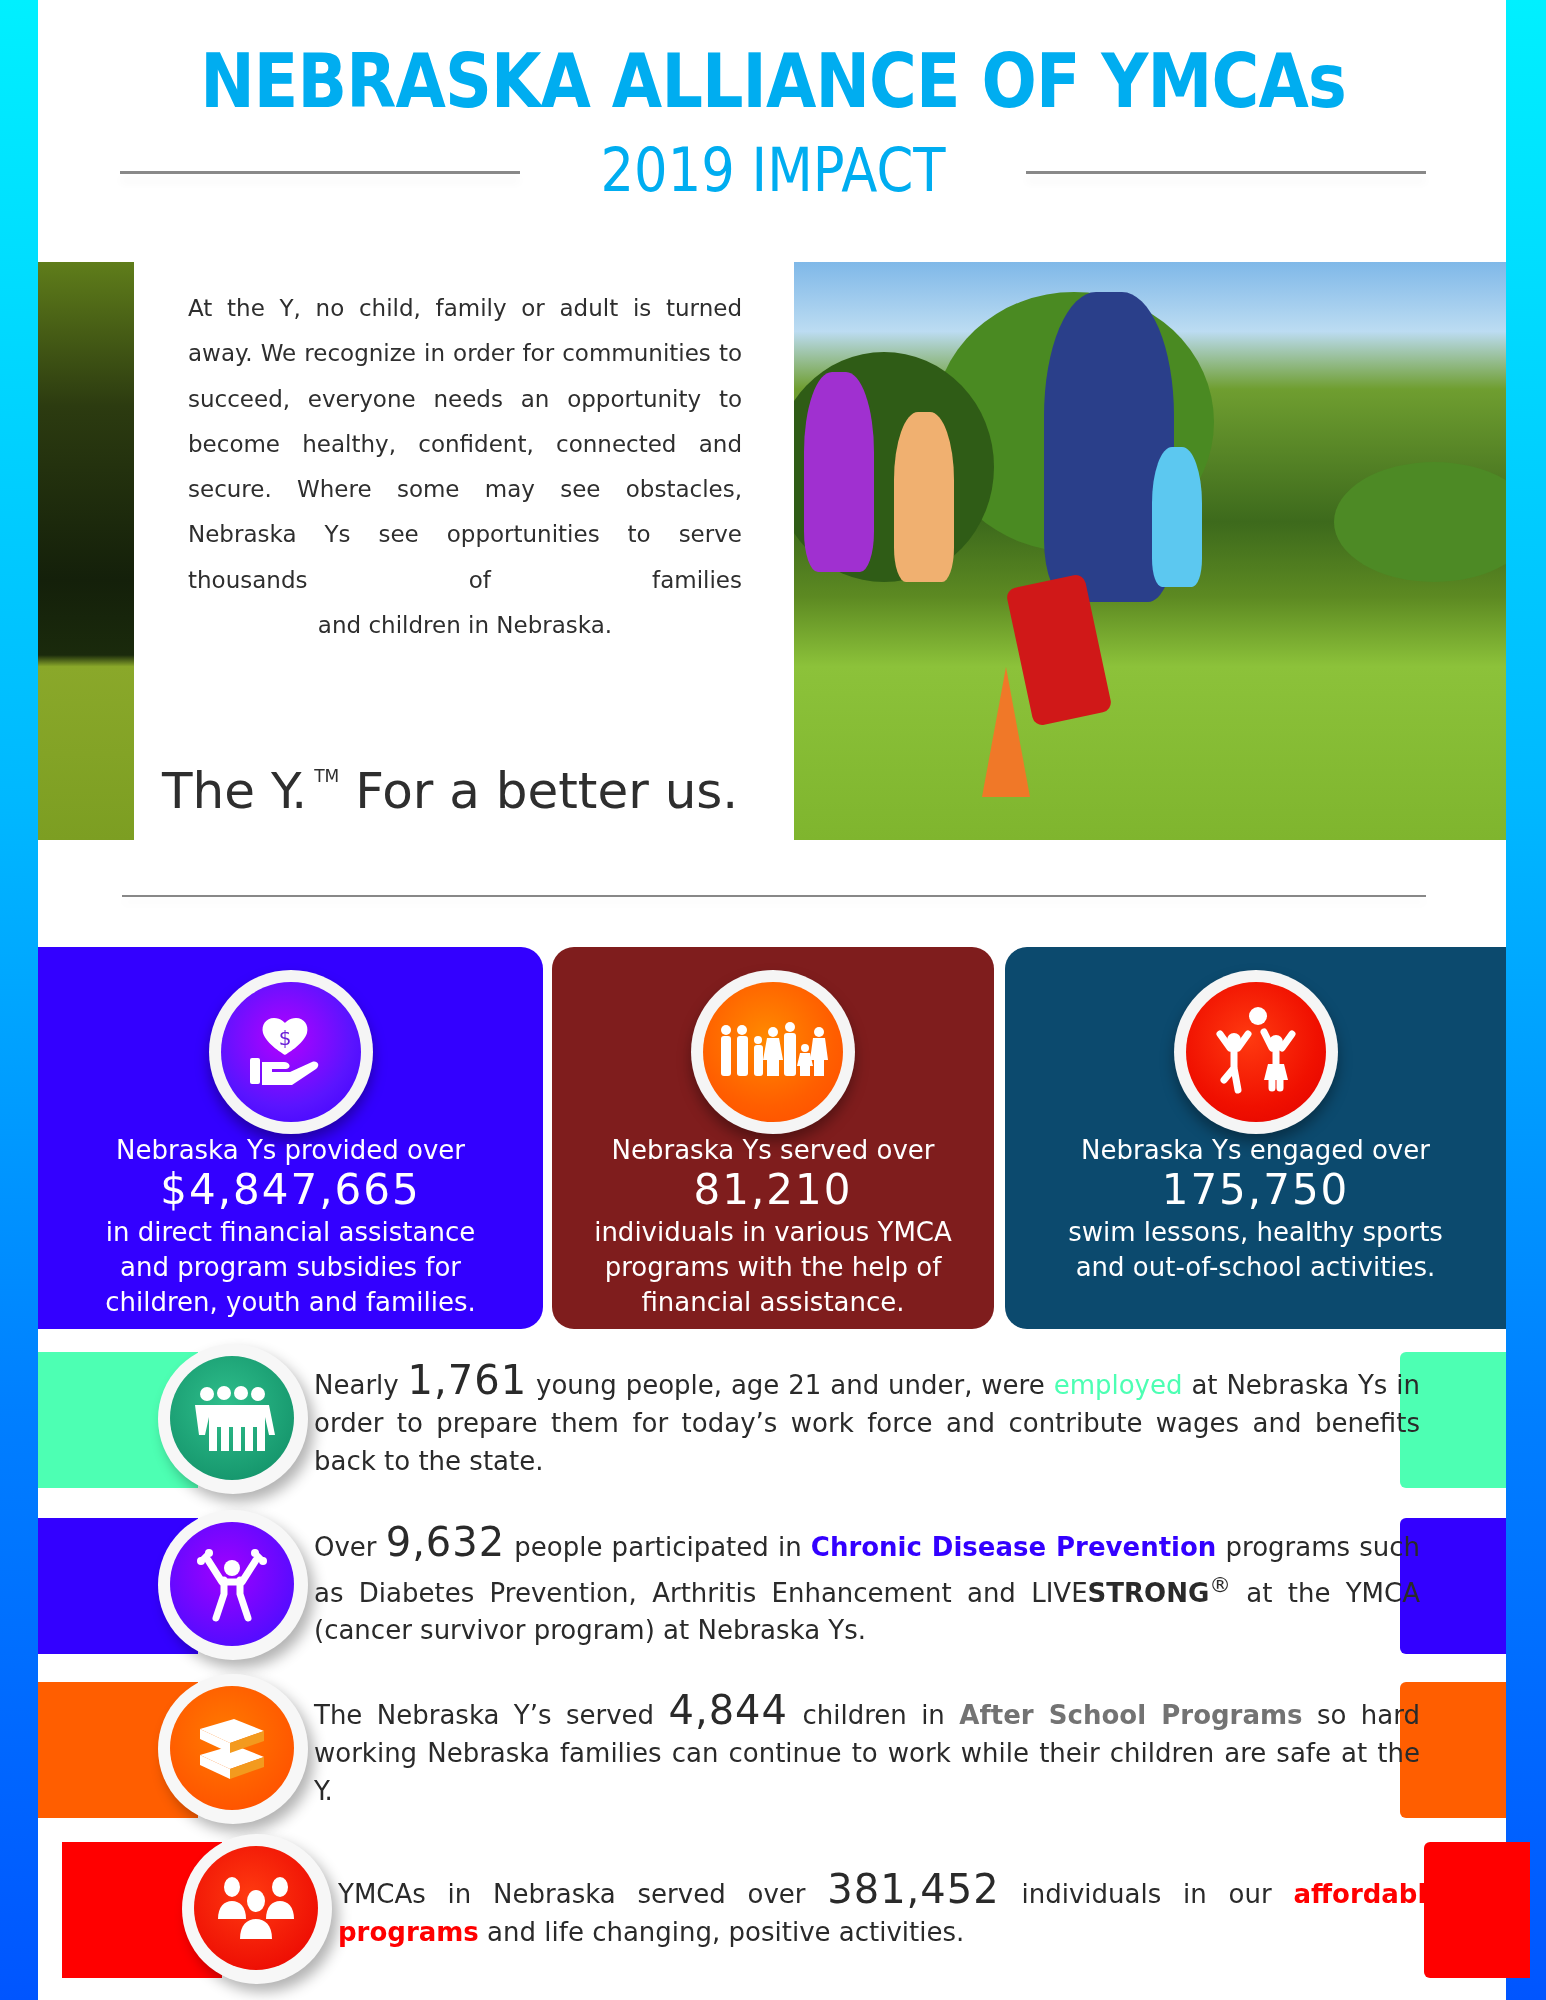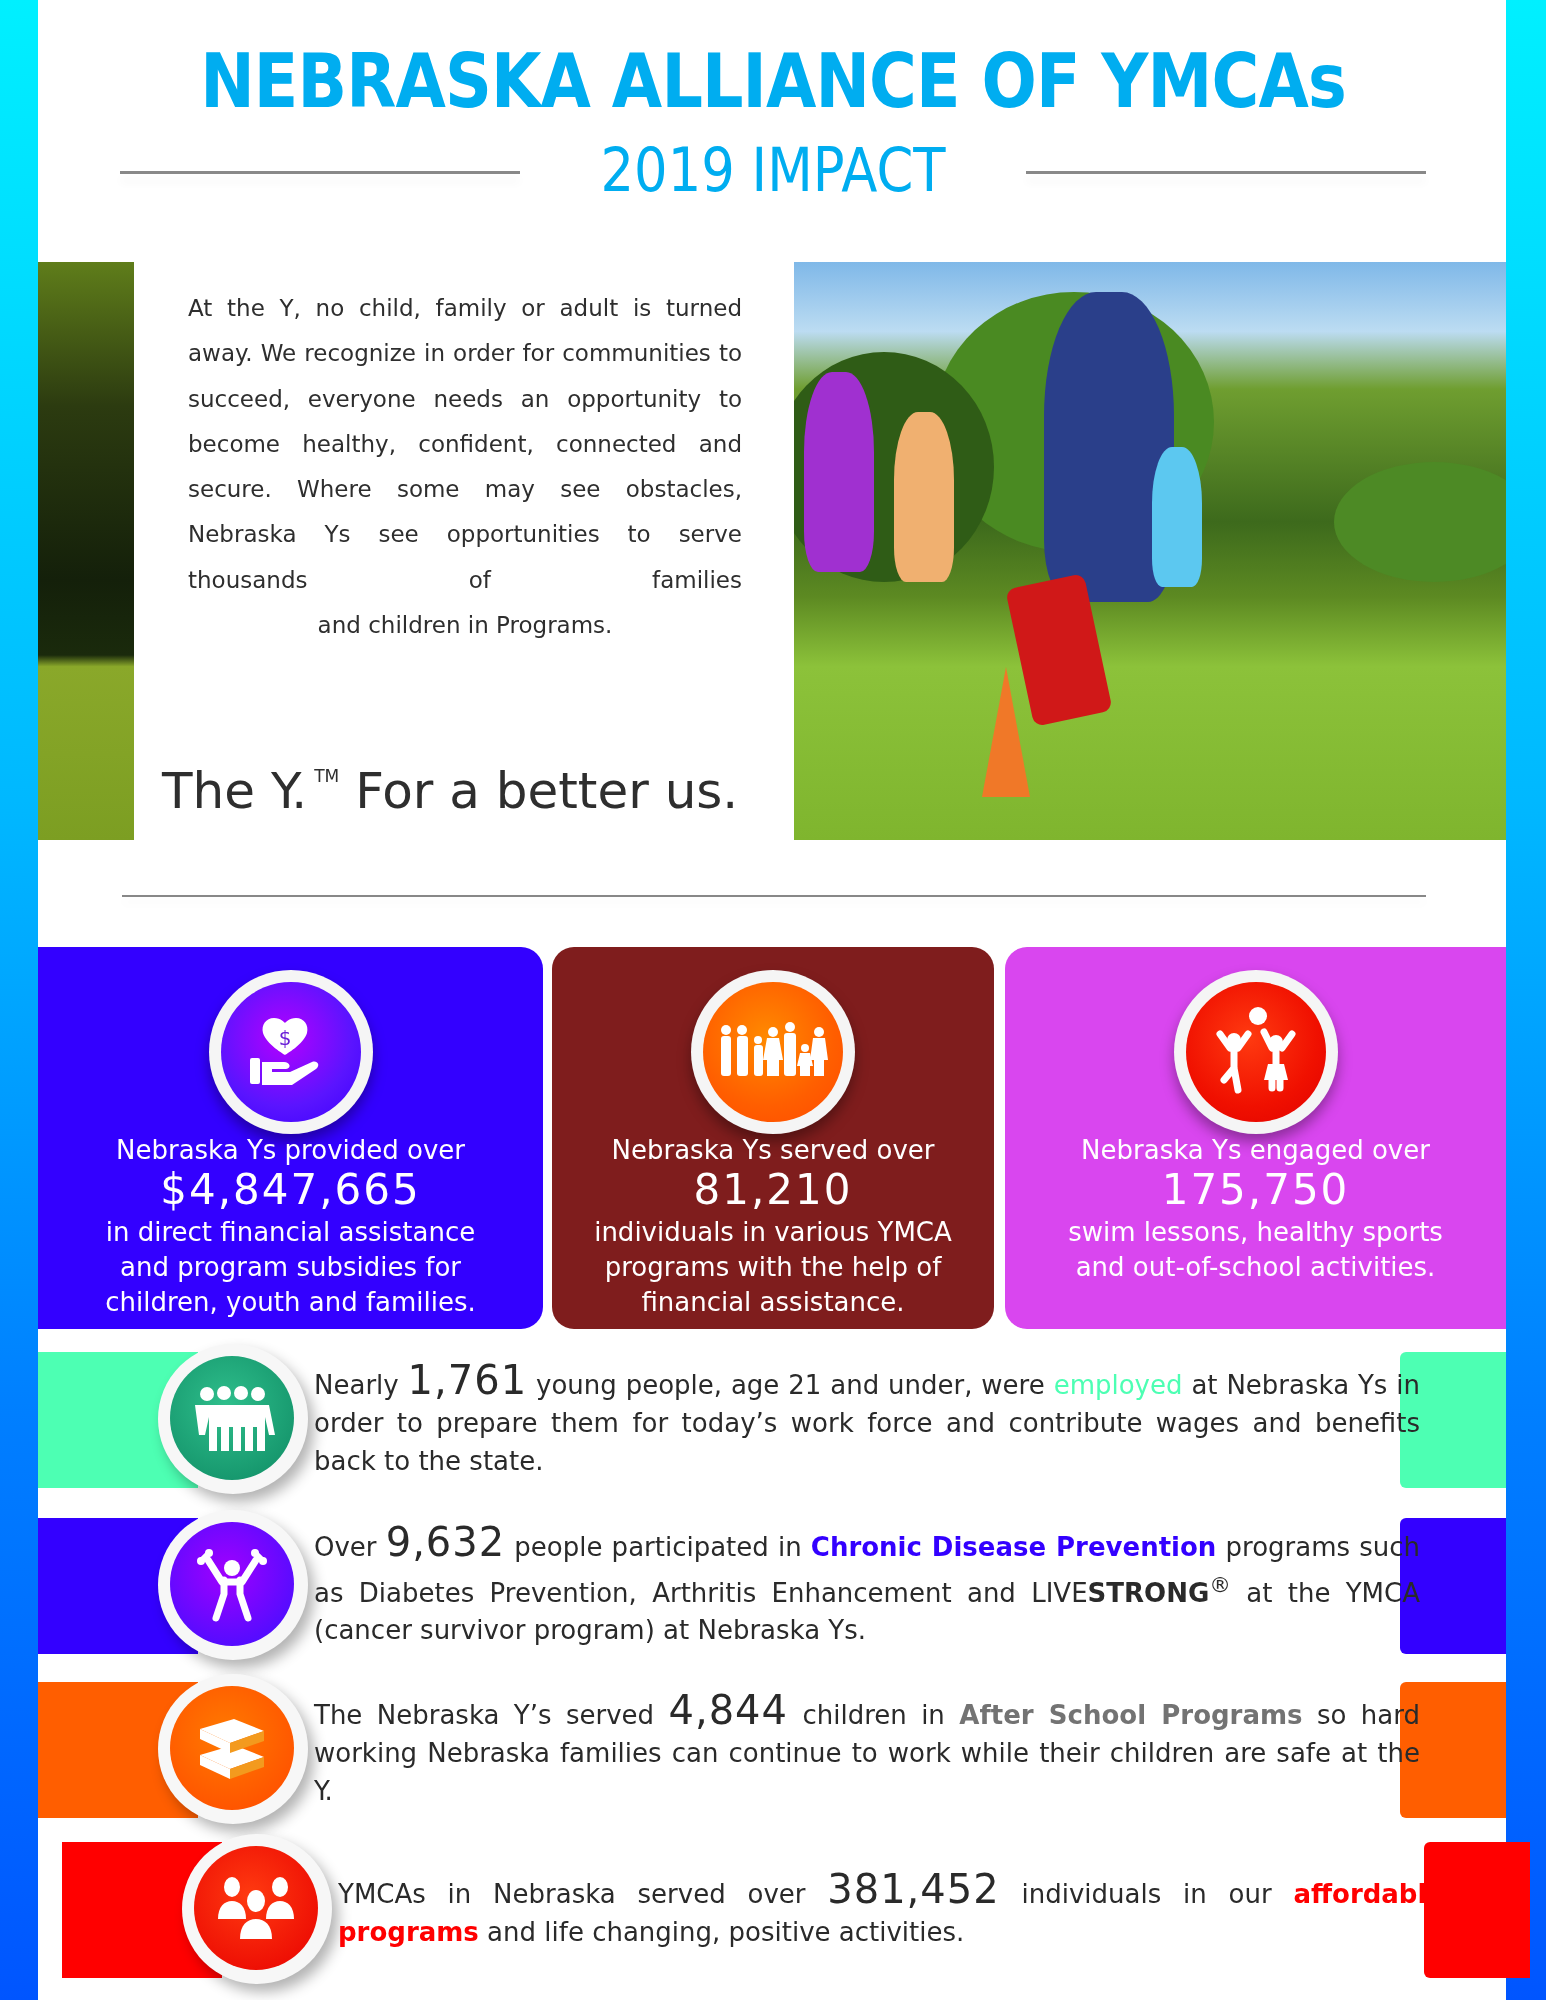--- a/index.html
+++ b/index.html
@@ -26,21 +26,21 @@
   .hero-photo { position: absolute; left: 794px; top: 262px; width: 712px; height: 578px; background: linear-gradient(to bottom, #7fb8e8 0%, #bcdcf2 12%, #6f9e30 22%, #3d6a1c 45%, #5d8a22 58%, #8cc23a 70%, #7fb52e 100%); overflow: hidden; }
   .hero-photo .tree { position: absolute; border-radius: 50%; background: #3e7a1d; }
   .hero-photo .kid { position: absolute; border-radius: 40% 40% 20% 20%; }
   .hero-photo .cone { position: absolute; width: 0; height: 0; border-left: 24px solid transparent; border-right: 24px solid transparent; border-bottom: 130px solid #f07828; }
 
   .divider { position: absolute; left: 122px; top: 895px; width: 1304px; height: 2px; background: #888; box-shadow: 0 6px 10px rgba(0,0,0,0.05); }
 
   .card { position: absolute; top: 947px; height: 382px; border-radius: 22px; color: #fff; text-align: center; }
   .card.c1 { left: 38px; width: 505px; background: #3300ff; border-radius: 0 22px 22px 0; }
   .card.c2 { left: 552px; width: 442px; background: #7f1d1d; }
-  .card.c3 { left: 1005px; width: 501px; background: #d946ef; border-radius: 22px 0 0 22px; }
+  .card.c3 { left: 1005px; width: 501px; background: #0c4a6e; border-radius: 22px 0 0 22px; }
   .card .ring { position: absolute; top: 23px; left: 50%; margin-left: -82px; width: 164px; height: 164px; border-radius: 50%; background: #f5f5f5; box-shadow: 0 8px 14px rgba(0,0,0,0.35); }
   .card .disc { position: absolute; top: 12px; left: 12px; width: 140px; height: 140px; border-radius: 50%; display: flex; align-items: center; justify-content: center; }
   .c1 .disc { background: radial-gradient(circle at 45% 40%, #b400ff 0%, #5a14ff 60%, #3a00ff 100%); }
   .c2 .disc { background: radial-gradient(circle at 45% 40%, #ff8a00 0%, #ff5e00 60%, #ff4a00 100%); }
   .c3 .disc { background: radial-gradient(circle at 45% 40%, #ff3a10 0%, #f01000 60%, #e00000 100%); }
   .card .lead { position: absolute; top: 188px; left: 0; width: 100%; font-size: 26px; }
   .card .num { position: absolute; top: 218px; left: 0; width: 100%; font-size: 42px; letter-spacing: 2px; }
   .card .desc { position: absolute; top: 268px; left: 0; width: 100%; font-size: 26px; line-height: 35px; padding: 0 20px; }
 
   .stat { position: absolute; left: 38px; width: 1468px; height: 136px; }
@@ -76,21 +76,21 @@
 <div class="intro">
   <span>At the Y, no child, family or adult </span>
   <span>is turned away. We recognize </span>
   <span>in order for communities to </span>
   <span>succeed, everyone needs an </span>
   <span>opportunity to become healthy, </span>
   <span>confident, connected and secure. </span>
   <span>Where some may see obstacles, </span>
   <span>Nebraska Ys see opportunities </span>
   <span>to serve thousands of families </span>
-  <span class="last">and children in Programs.</span>
+  <span class="last">and children in Nebraska.</span>
 </div>
 <div class="tagline"><span>The Y.</span><sup>TM</sup><span> For a better us.</span></div>
 
 <div class="hero-photo" title="Children running and playing capture the flag on a grassy field">
   <div class="tree" style="left:140px;top:30px;width:280px;height:260px;background:#4a8a22;"></div>
   <div class="tree" style="left:-20px;top:90px;width:220px;height:230px;background:#2f5c16;"></div>
   <div class="tree" style="left:540px;top:200px;width:200px;height:120px;background:#4d8a25;"></div>
   <div class="kid" style="left:10px;top:110px;width:70px;height:200px;background:#a030d0;"></div>
   <div class="kid" style="left:100px;top:150px;width:60px;height:170px;background:#f0b070;"></div>
   <div class="kid" style="left:250px;top:30px;width:130px;height:310px;background:#2a3f8a;"></div>

